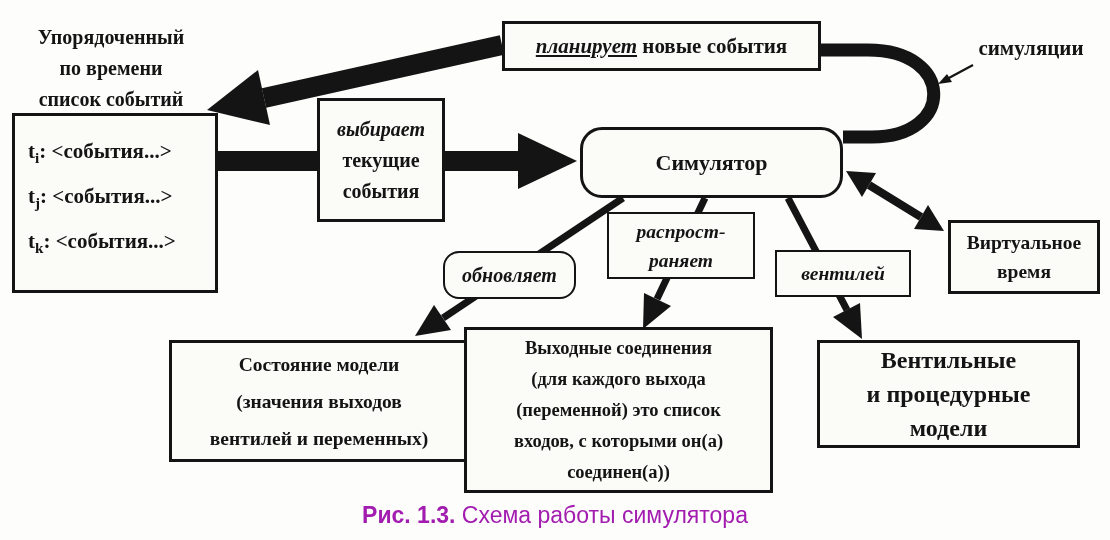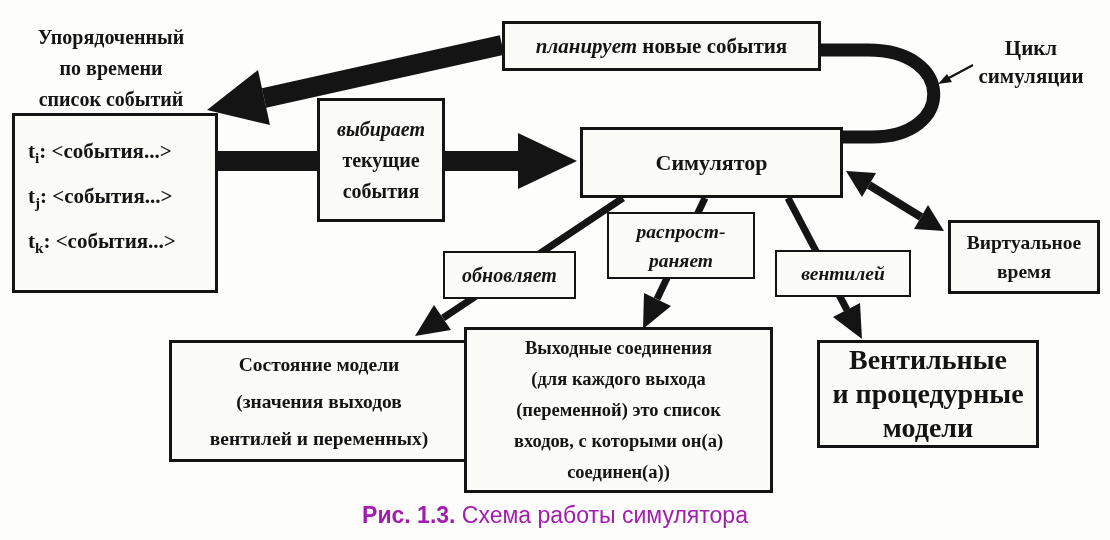--- a/index.html
+++ b/index.html
@@ -21,50 +21,50 @@
     display:flex;flex-direction:column;align-items:center;justify-content:center;
     text-align:center;font-weight:700;
   }
   .vlabel{
     background:var(--boxfill);
     border:2.5px solid var(--ink);
     display:flex;flex-direction:column;justify-content:center;
     text-align:center;font-style:italic;font-weight:700;
   }
   .freetext{text-align:center;font-weight:700;z-index:2;}
-  .it{font-style:italic;}
+  .it{font-style:italic;text-decoration:underline;}
   
   #heading{left:2px;top:22px;width:218px;font-size:20px;line-height:31px;}
   
   #event-list{
     left:12px;top:113px;width:206px;height:180px;
     align-items:flex-start;justify-content:flex-start;
     padding:22px 0 0 13px;text-align:left;font-size:21px;
   }
   .event-row{white-space:nowrap;line-height:26px;margin-bottom:19px;}
   .event-row sub{font-size:0.72em;line-height:0;}
   
   #select-box{left:317px;top:98px;width:128px;height:124px;font-size:20px;line-height:31px;border-width:3px;}
   #select-box .upright{font-style:normal;}
   
   #plan-box{left:502px;top:21px;width:319px;height:50px;font-size:21px;border-width:3px;flex-direction:row;white-space:pre-wrap;}
   
-  #simulator{left:580px;top:127px;width:263px;height:71px;font-size:22px;}
+  #simulator{left:580px;top:127px;width:263px;height:71px;font-size:22px;border-radius:22px;}
   
   #cycle-label{left:955px;top:34px;width:152px;font-size:21px;line-height:28px;}
   
   #virtual-time{left:948px;top:220px;width:152px;height:74px;font-size:19.5px;line-height:29px;}
   
-  #updates{left:443px;top:251px;width:133px;height:48px;font-size:20px;}
+  #updates{left:443px;top:251px;width:133px;height:48px;font-size:20px;border-radius:16px;}
   #propagates{left:607px;top:212px;width:148px;height:67px;font-size:19.5px;line-height:29px;}
   #executes{left:775px;top:250px;width:136px;height:47px;font-size:19.5px;}
   
   #model-state{left:169px;top:340px;width:300px;height:122px;font-size:19.5px;line-height:37px;}
   #output-conn{left:464px;top:327px;width:309px;height:166px;font-size:18.5px;line-height:31px;}
-  #gate-models{left:817px;top:340px;width:222px;height:108px;font-size:28px;line-height:34px;}
+  #gate-models{left:817px;top:340px;width:263px;height:108px;font-size:24px;line-height:34px;}
   
   #caption{
     left:0;top:502px;width:1110px;text-align:center;
     font-family:Liberation Sans, sans-serif;
     font-size:23px;font-weight:400;color:#a21caf;
   }
   #caption .cap-bold{font-weight:700;}
 </style>
 </head>
 <body>
@@ -120,21 +120,20 @@
 
   <div id="plan-box" class="node">
     <span class="it">планирует</span><span> новые события</span>
   </div>
 
   <div id="simulator" class="node">
     <div>Симулятор</div>
   </div>
 
   <div id="cycle-label" class="freetext">
-    <div>Цикл</div>
     <div>симуляции</div>
   </div>
 
   <div id="virtual-time" class="node">
     <div>Виртуальное</div>
     <div>время</div>
   </div>
 
   <div id="updates" class="vlabel">
     <div>обновляет</div>

